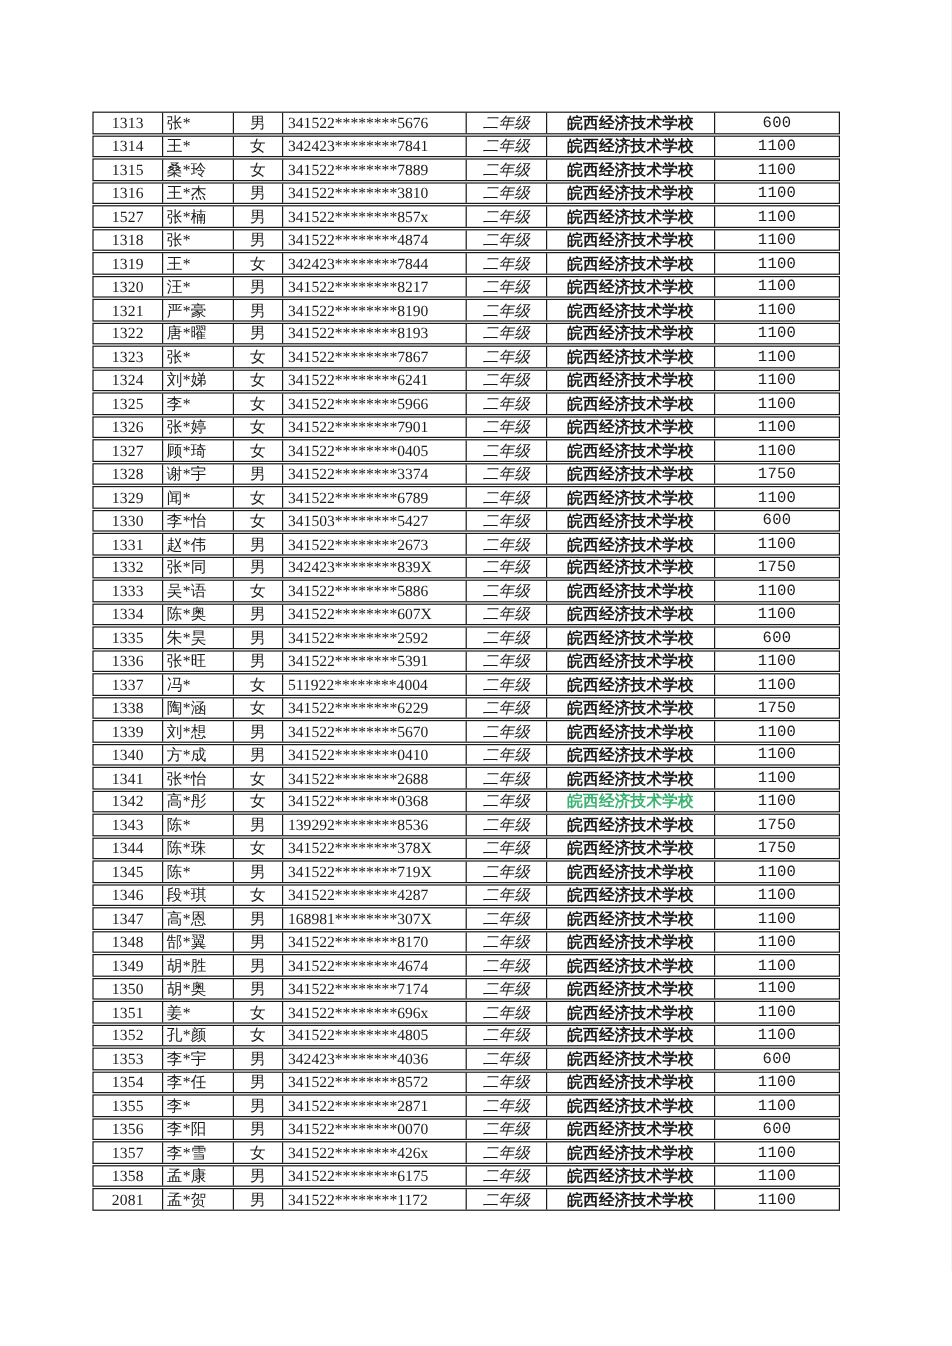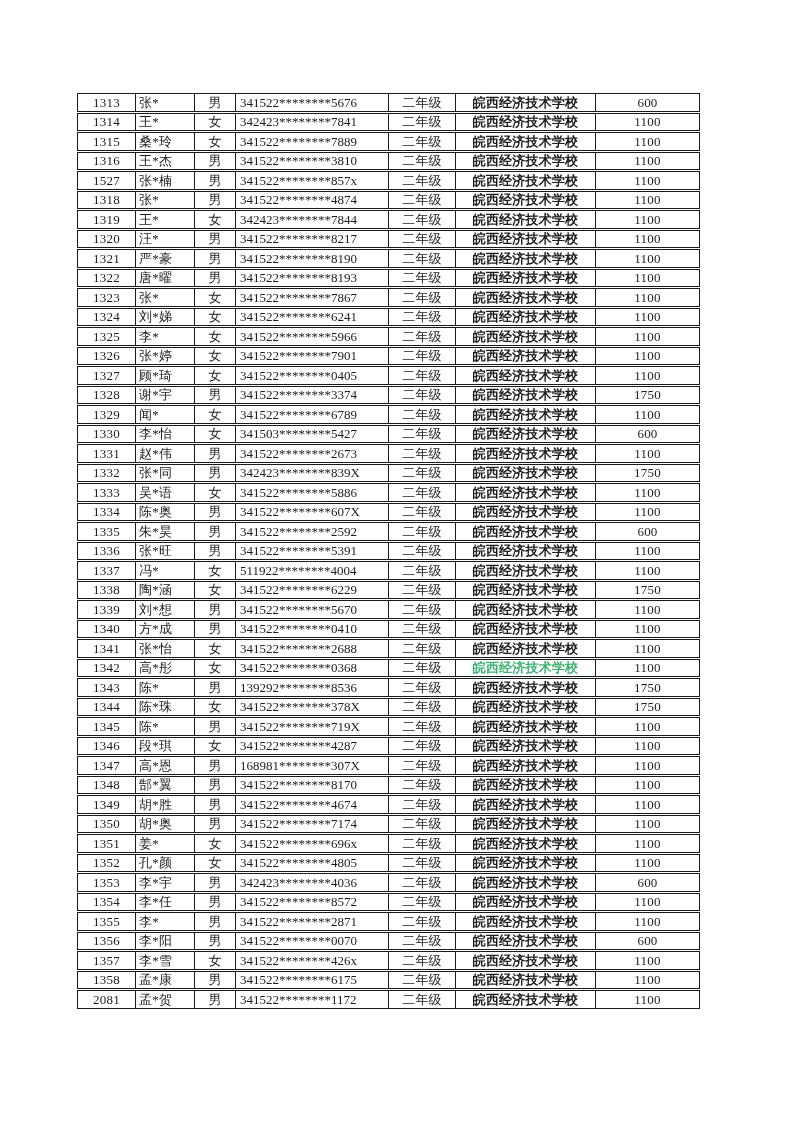--- a/index.html
+++ b/index.html
@@ -30,26 +30,26 @@
     display:flex;
     align-items:center;
     justify-content:center;
     font-size:13px;
     line-height:15px;
     border-right:1.5px solid #1b1b1b;
     overflow:hidden;
     white-space:nowrap;
     letter-spacing:0.2px;
   }
-  .cell:last-child{border-right:none;}
+  .cell:last-child{border-right:none;font-family:Liberation Mono, monospace;}
   .c-no{width:58px;}
   .c-name{width:59px;justify-content:flex-start;padding-left:3px;}
   .c-gender{width:41px;}
   .c-id{width:153px;justify-content:flex-start;padding-left:4px;letter-spacing:0;text-align:right;}
-  .c-grade{width:67px;}
+  .c-grade{width:67px;font-style:italic;}
   .c-school{width:140px;font-weight:bold;}
   .c-amount{flex:1;}
 </style>
 </head>
 <body>
 
 <div class="page">
   <div class="table" id="table">
       <div class="row">
     <div class="cell c-no">1313</div>

